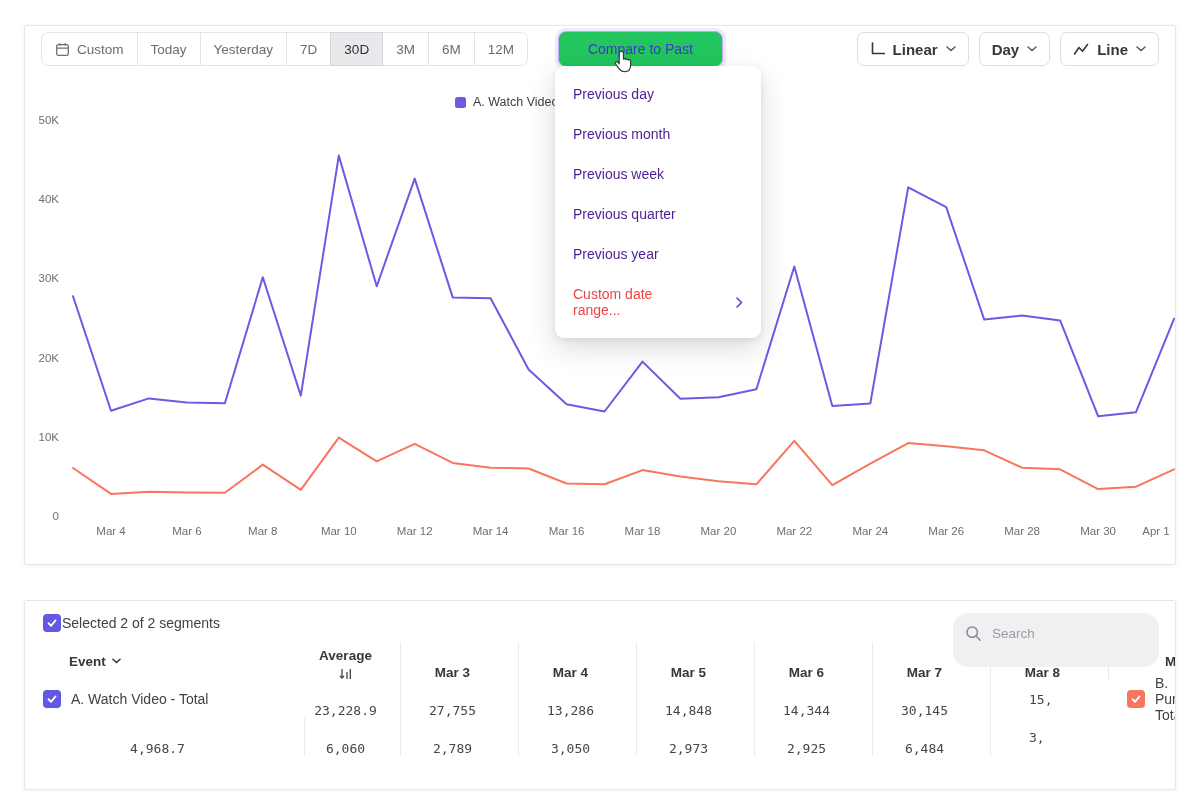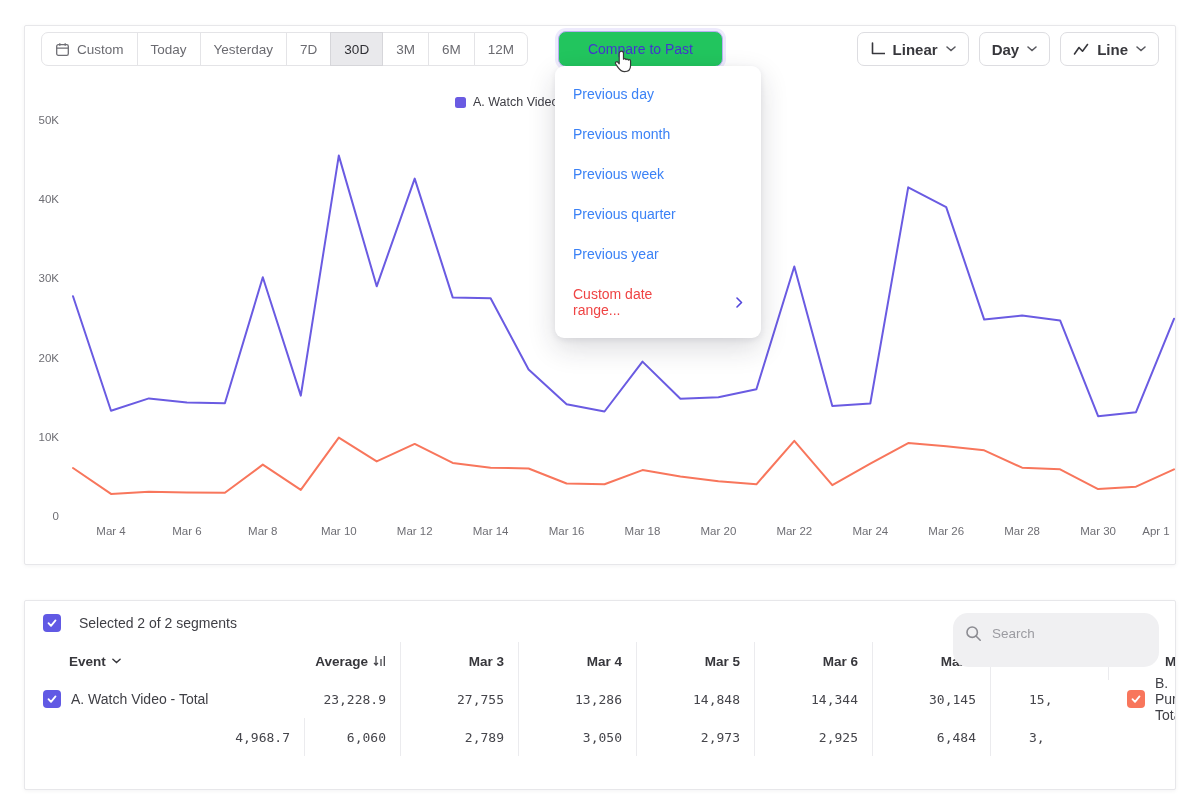--- a/index.html
+++ b/index.html
@@ -32,34 +32,34 @@
   .chart-area{position:absolute;left:0;top:68px;width:1150px;}
   .legend{display:flex;justify-content:center;align-items:center;gap:26px;height:16px;}
   .legend-item{display:flex;align-items:center;gap:7px;font-size:12.5px;color:#3d3d44;}
   .swatch{width:11px;height:11px;border-radius:2.5px;}
   svg.chart{display:block;width:1150px;height:454px;}
   text.axis{font-size:11.5px;fill:#6e6e74;font-family:"Liberation Sans","DejaVu Sans",sans-serif;}
 
   
   .menu{position:absolute;left:555px;top:66px;width:206px;background:#fff;border-radius:9px;
         box-shadow:0 2px 6px rgba(30,30,50,.08),0 10px 28px rgba(30,30,50,.16);padding:8px 0;z-index:20;}
-  .menu-item{padding:12px 18px;font-size:14px;color:#3b82f6;cursor:pointer;}
+  .menu-item{padding:12px 18px;font-size:14px;color:#4c1d95;cursor:pointer;}
   .menu-item.custom{color:#ef4444;display:flex;align-items:center;justify-content:space-between;gap:40px;}
 
   
-  .seg-header{display:flex;align-items:center;gap:18px;padding:13px 16px 6px 18px;position:relative;}
+  .seg-header{display:flex;align-items:center;gap:1px;padding:13px 16px 6px 18px;position:relative;}
   .checkbox{width:18px;height:18px;border-radius:4px;display:flex;align-items:center;justify-content:center;flex:none;cursor:pointer;}
   .sel-label{font-size:14px;color:#3f3f45;}
   .search{position:absolute;right:16px;top:12px;width:182px;height:30px;background:#f0f0f2;border-radius:15px;
           display:flex;align-items:flex-start;gap:8px;padding:12px 12px;}
   .search input{border:none;background:transparent;outline:none;font-size:13.5px;color:#333;width:126px;font-family:inherit;}
   .search input::placeholder{color:#9b9ba1;}
   .table{display:grid;grid-template-columns:280px 96px 118px 118px 118px 118px 118px 118px 120px;width:1204px;margin-top:4px;}
   .th,.td{height:38px;display:flex;align-items:center;}
-  .sep{border-right:1px solid #ebebee;}
+  .sep{border-right:1px solid #ebebee;flex-direction:column;}
   .event-th{padding-left:44px;gap:6px;font-size:13.5px;font-weight:700;color:#37373c;cursor:pointer;}
   .num{justify-content:flex-end;padding-right:14px;}
   .num-th{font-size:13.5px;font-weight:700;color:#37373c;gap:5px;}
   .mono{font-family:"DejaVu Sans Mono","Liberation Mono",monospace;font-size:13px;color:#45454b;}
   .label-td{padding-left:18px;gap:10px;font-size:14px;color:#3f3f45;}
   .partial{justify-content:flex-start;padding-left:38px;}
   .partial-th{justify-content:flex-start;padding-left:56px;padding-right:0;}
 
   .cursor{position:absolute;left:612px;top:50px;z-index:40;pointer-events:none;}
 </style>

